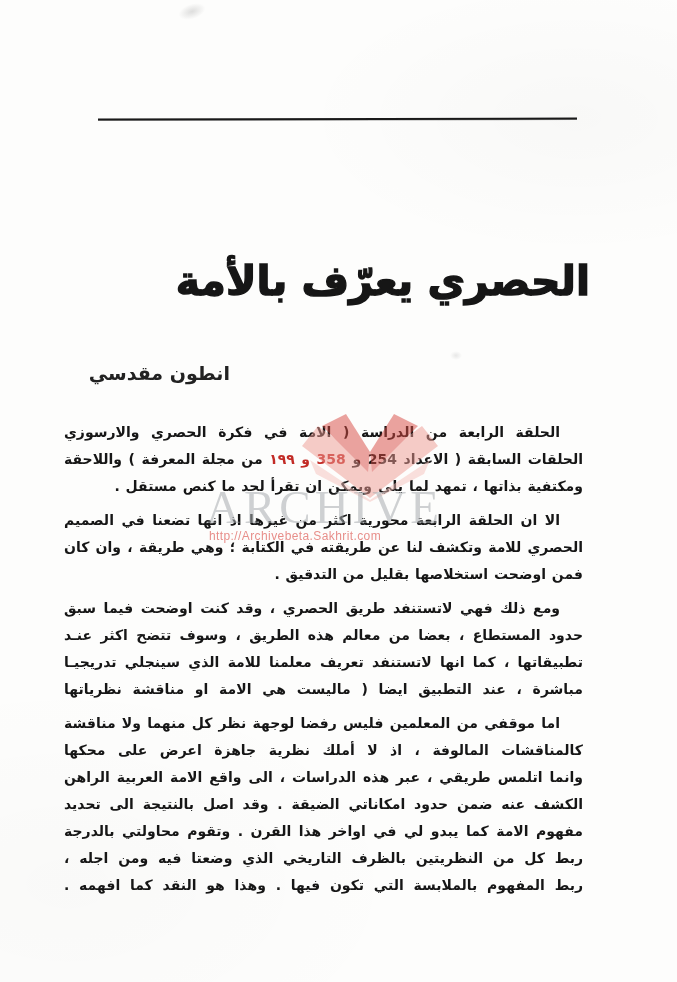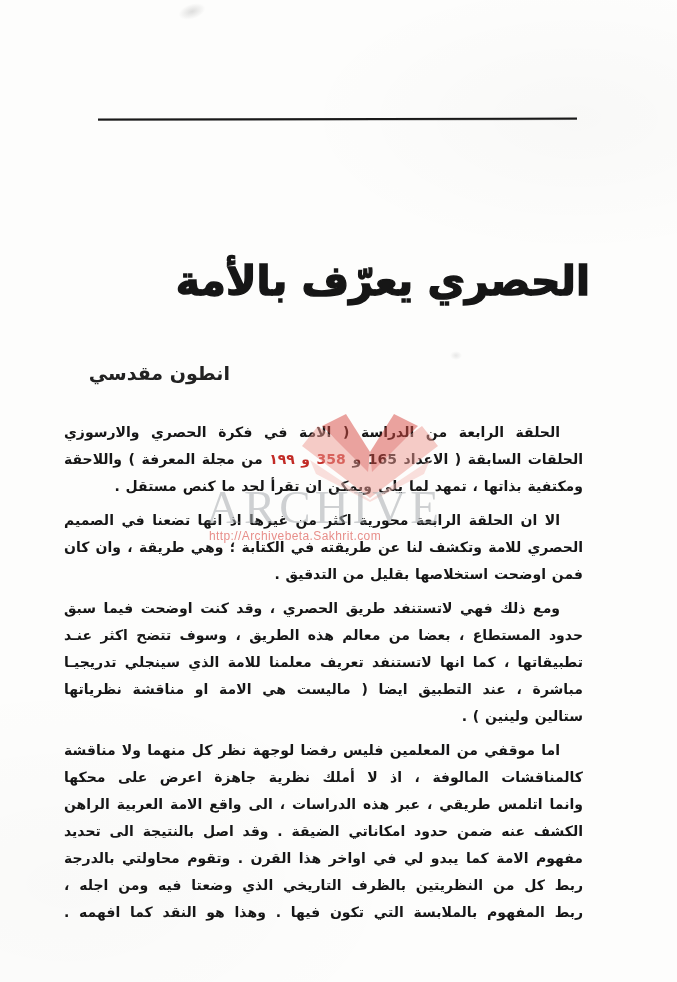--- a/index.html
+++ b/index.html
@@ -80,36 +80,35 @@
   <div class="top-rule"></div>
 
   <div class="title">الحصري يعرّف بالأمة</div>
 
   <div class="author">انطون مقدسي</div>
 
   <div class="textblock">
 
     <div class="para">
       <div class="line first">الحلقة الرابعة من الدراسة ( الامة في فكرة الحصري والارسوزي القومي ) ككل</div>
-      <div class="line"><span>الحلقات السابقة ( الاعداد 165 و </span><span class="red-seg">358 و ١٩٩</span><span> من مجلة المعرفة ) واللاحقة ، انتقالية</span></div>
+      <div class="line"><span>الحلقات السابقة ( الاعداد 254 و </span><span class="red-seg">358 و ١٩٩</span><span> من مجلة المعرفة ) واللاحقة ، انتقالية</span></div>
       <div class="line end">ومكتفية بذاتها ، تمهد لما يلي ويمكن ان تقرأ لحد ما كنص مستقل .</div>
     </div>
 
     <div class="para">
       <div class="line first">الا ان الحلقة الرابعة محورية اكثر من غيرها اذ انها تضعنا في الصميم من تصور</div>
       <div class="line">الحصري للامة وتكشف لنا عن طريقته في الكتابة ؛ وهي طريقة ، وان كان لم يحددها ،</div>
       <div class="line end">فمن اوضحت استخلاصها بقليل من التدقيق .</div>
     </div>
 
     <div class="para">
       <div class="line first">ومع ذلك فهي لاتستنفد طريق الحصري ، وقد كنت اوضحت فيما سبق وضمن</div>
       <div class="line">حدود المستطاع ، بعضا من معالم هذه الطريق ، وسوف تتضح اكثر عنـد دراسة</div>
       <div class="line">تطبيقاتها ، كما انها لاتستنفد تعريف معلمنا للامة الذي سينجلي تدريجيـا فيما يلي</div>
       <div class="line">مباشرة ، عند التطبيق ايضا ( ماليست هي الامة او مناقشة نظرياتها كمناقشة نظرية</div>
-      <div class="line end">ستالين ولينين ) .</div>
     </div>
 
     <div class="para">
       <div class="line first">اما موقفي من المعلمين فليس رفضا لوجهة نظر كل منهما ولا مناقشة كلاسيكية</div>
       <div class="line">كالمناقشات المالوفة ، اذ لا أملك نظرية جاهزة اعرض على محكها النظريات الاخرى ؛</div>
       <div class="line">وانما اتلمس طريقي ، عبر هذه الدراسات ، الى واقع الامة العربية الراهن بقصد</div>
       <div class="line">الكشف عنه ضمن حدود امكاناتي الضيقة . وقد اصل بالنتيجة الى تحديد بعض أبعاد</div>
       <div class="line">مفهوم الامة كما يبدو لي في اواخر هذا القرن . وتقوم محاولتي بالدرجة الاولى علـى</div>
       <div class="line">ربط كل من النظريتين بالظرف التاريخي الذي وضعتا فيه ومن اجله ، وبالتالي الى</div>
       <div class="line">ربط المفهوم بالملابسة التي تكون فيها . وهذا هو النقد كما افهمه . موقفي ، بتعبير</div>

